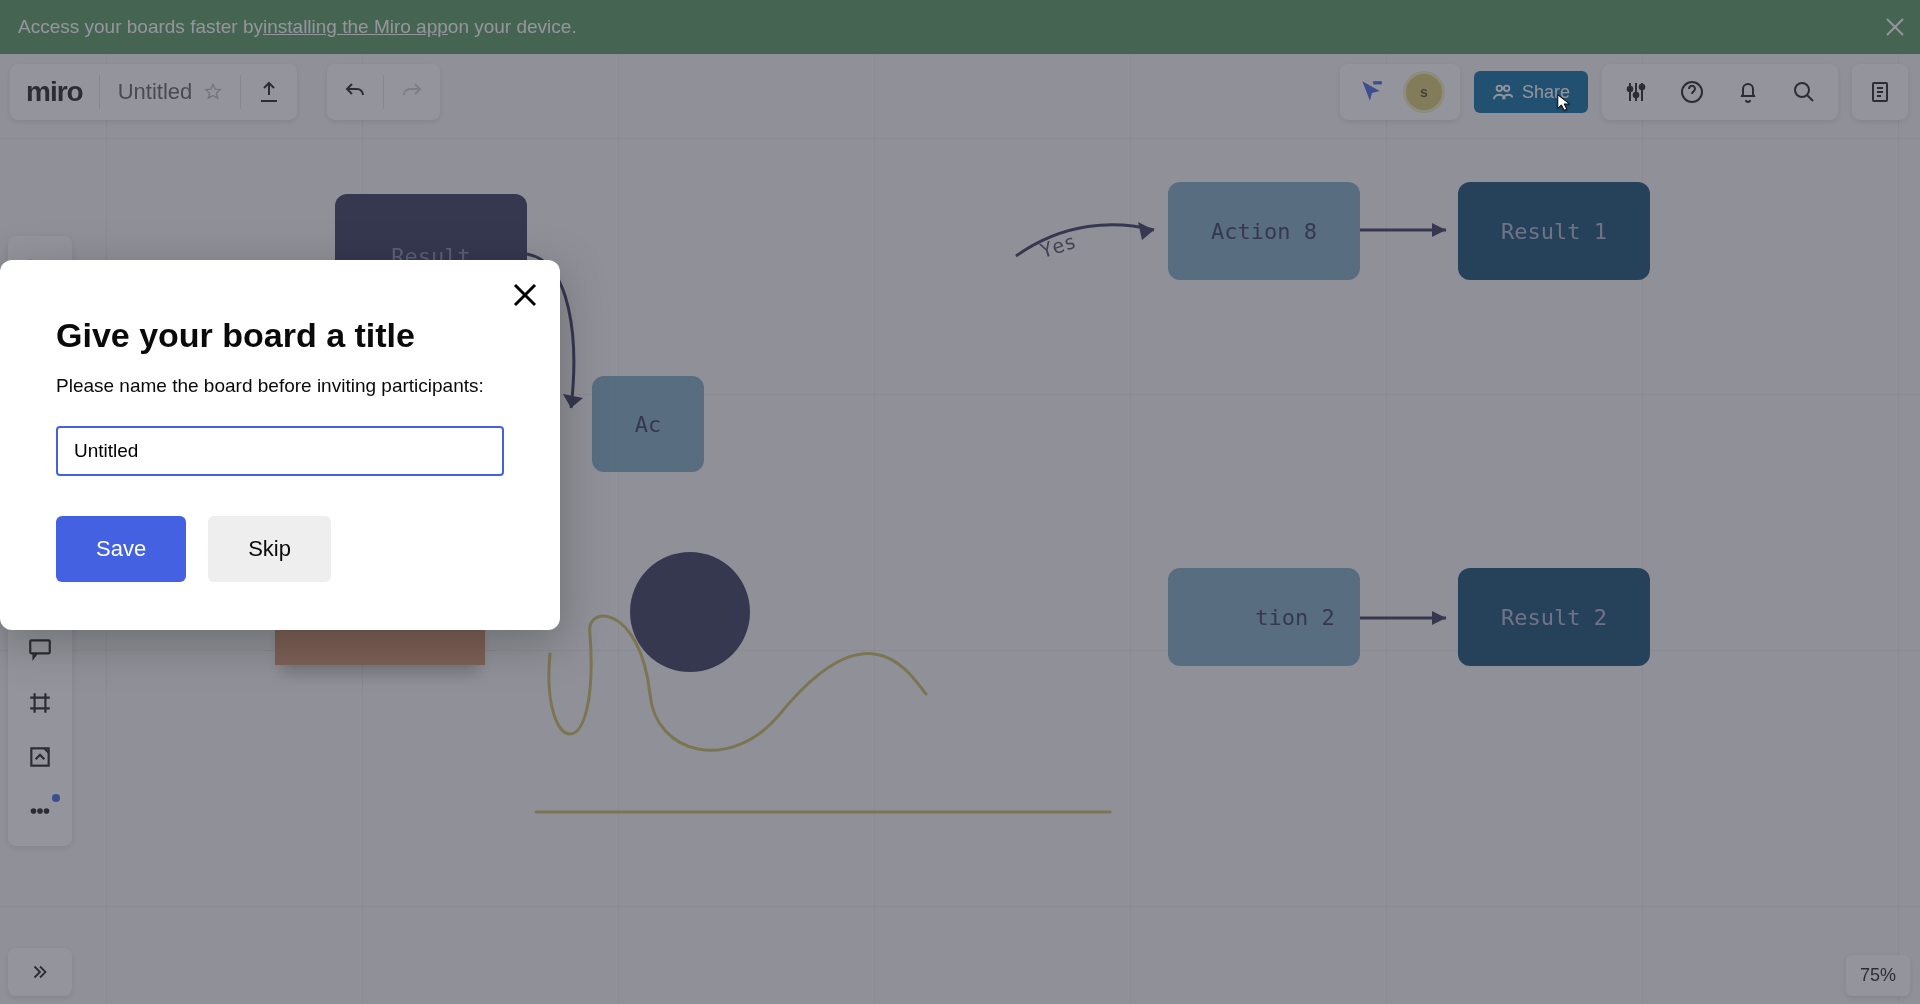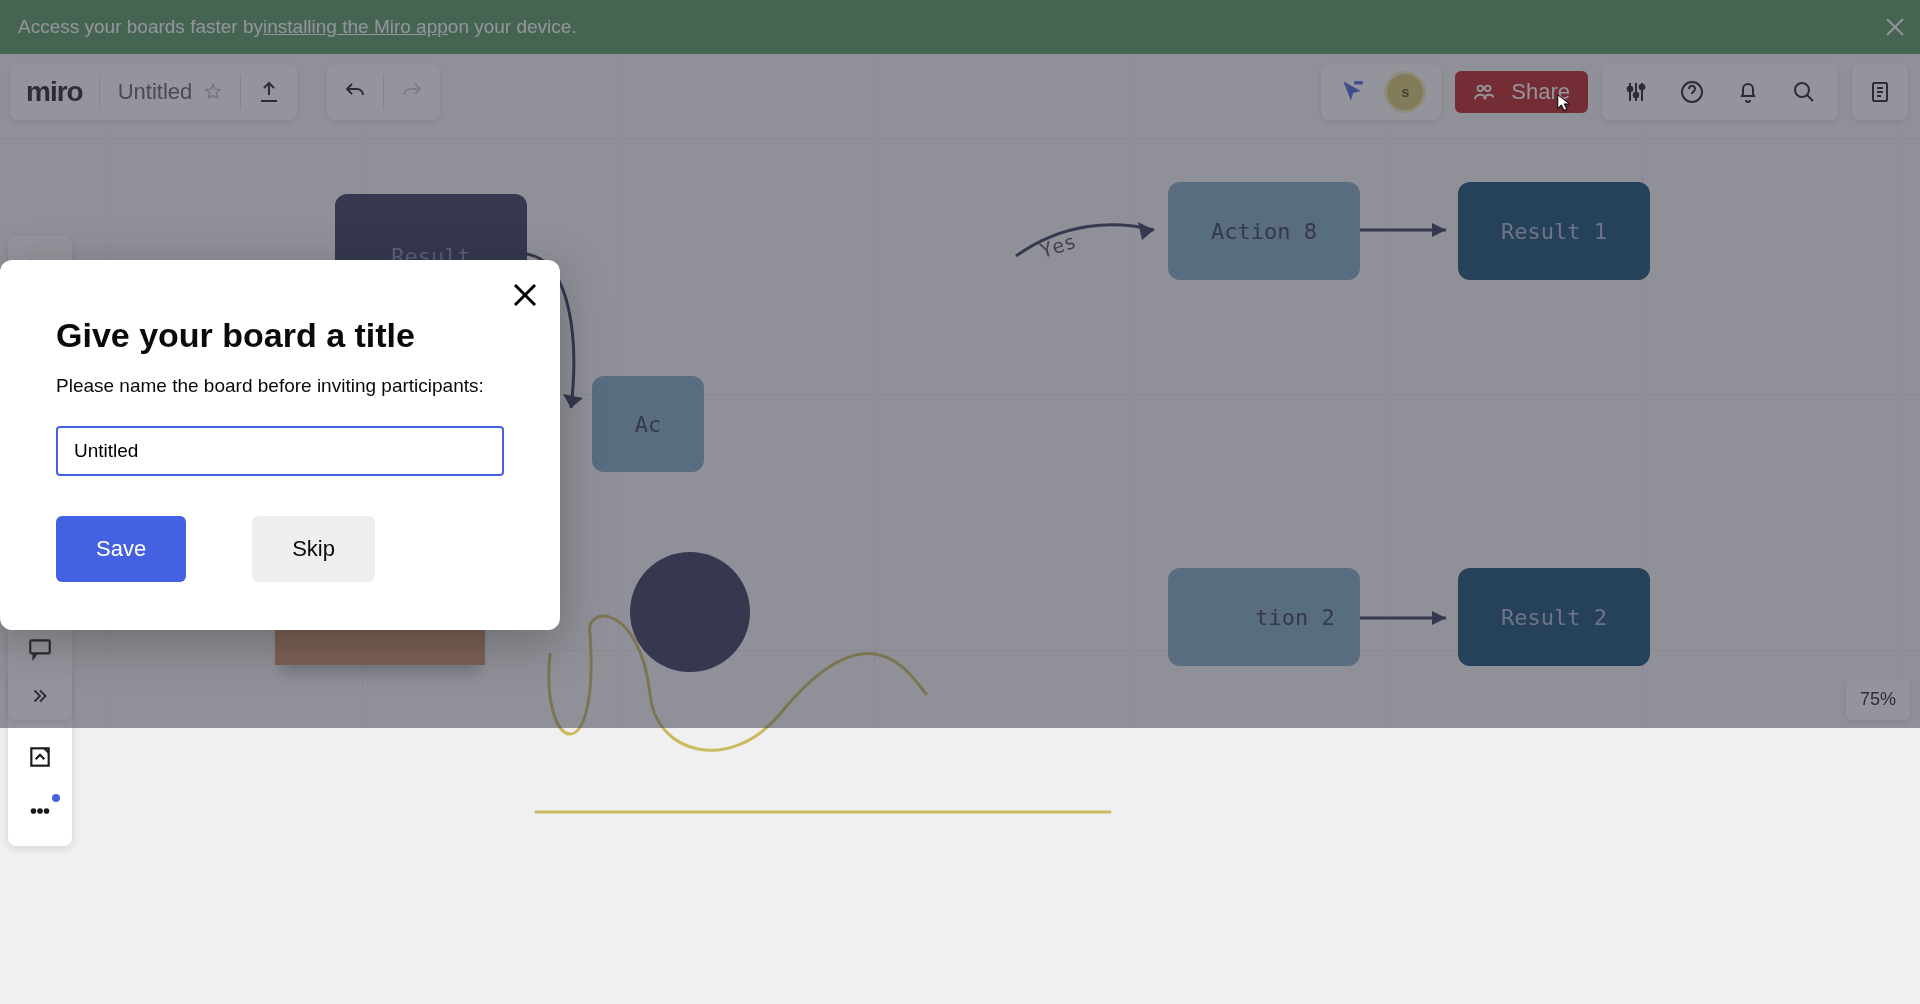--- a/index.html
+++ b/index.html
@@ -1,17 +1,17 @@
 <!DOCTYPE html>
 <html><head>
 <meta charset="utf-8">
 <style>
   * { box-sizing: border-box; margin: 0; padding: 0; }
   html, body { width: 100%; height: 100%; font-family: -apple-system, BlinkMacSystemFont, "Segoe UI", Helvetica, Arial, sans-serif; overflow: hidden; background: #f0f0f0; }
-  .root { position: relative; width: 1920px; height: 728px; }
+  .root { position: relative; width: 1920px; height: 1004px; }
 
   
   .banner { position:absolute; top:0; left:0; right:0; height:54px;
             background:#51975c; color:#fff; display:flex; align-items:center;
             padding:0 18px; font-size:19px; }
   .banner a { color:#fff; text-decoration:underline; }
   .banner .close {
     position:absolute; right:15px; top:50%; transform:translateY(-50%);
     width:20px; height:20px; cursor:pointer; }
   .xline { stroke:#fff; stroke-width:2; }
@@ -49,23 +49,23 @@
                   display:flex; gap:14px; align-items:center; }
 
   .avatar { width:36px; height:36px; border-radius:50%;
             background:#d8ca6d; color:#4a4a1a; display:flex;
             align-items:center; justify-content:center; font-size:14px;
             font-weight:600;
             box-shadow:0 0 0 3px rgba(219,202,96,.4); }
 
   .cursor-ico { width:26px; height:26px; }
 
-  .share-btn { background:#b91c1c; color:#fff; border:none;
+  .share-btn { background:#0369a1; color:#fff; border:none;
                border-radius:6px; height:42px; padding:0 18px;
-               display:flex; align-items:center; gap:16px; font-size:22px;
+               display:flex; align-items:center; gap:8px; font-size:18px;
                font-weight:500; cursor:pointer; }
   .mouse-cursor { position:absolute; width:18px; height:18px;
                   pointer-events:none; }
   .mouse-cursor svg { filter:drop-shadow(0 1px 1px rgba(0,0,0,.4)); }
 
   
   .toolbar { position:absolute; left:8px; top:182px; width:64px;
              background:#fff; border-radius:8px;
              box-shadow:0 2px 8px rgba(0,0,0,.12);
              display:flex; flex-direction:column; padding:8px 0; }
@@ -135,21 +135,21 @@
               margin-bottom:18px; }
   .modal p { font-size:19px; color:#0a0a0a; margin-bottom:26px;
              line-height:1.4; }
   .modal input { width:100%; height:50px; border:2px solid #4361e0;
                  border-radius:4px; padding:0 16px; font-size:19px;
                  outline:none; margin-bottom:40px; }
   .modal-actions { display:flex; gap:22px; }
   .btn { height:66px; padding:0 40px; border:none; border-radius:6px;
          font-size:22px; cursor:pointer; }
   .btn.primary { background:#4361e0; color:#fff; }
-  .btn.secondary { background:#eee; color:#0a0a0a;margin-left:44px; }
+  .btn.secondary { background:#eee; color:#0a0a0a; }
 </style>
 </head>
 <body>
 
 <div class="root">
 
   <div class="banner">
     <span>Access your boards faster by </span>
     <a href="#">installing the Miro app</a>
     <span> on your device.</span>

